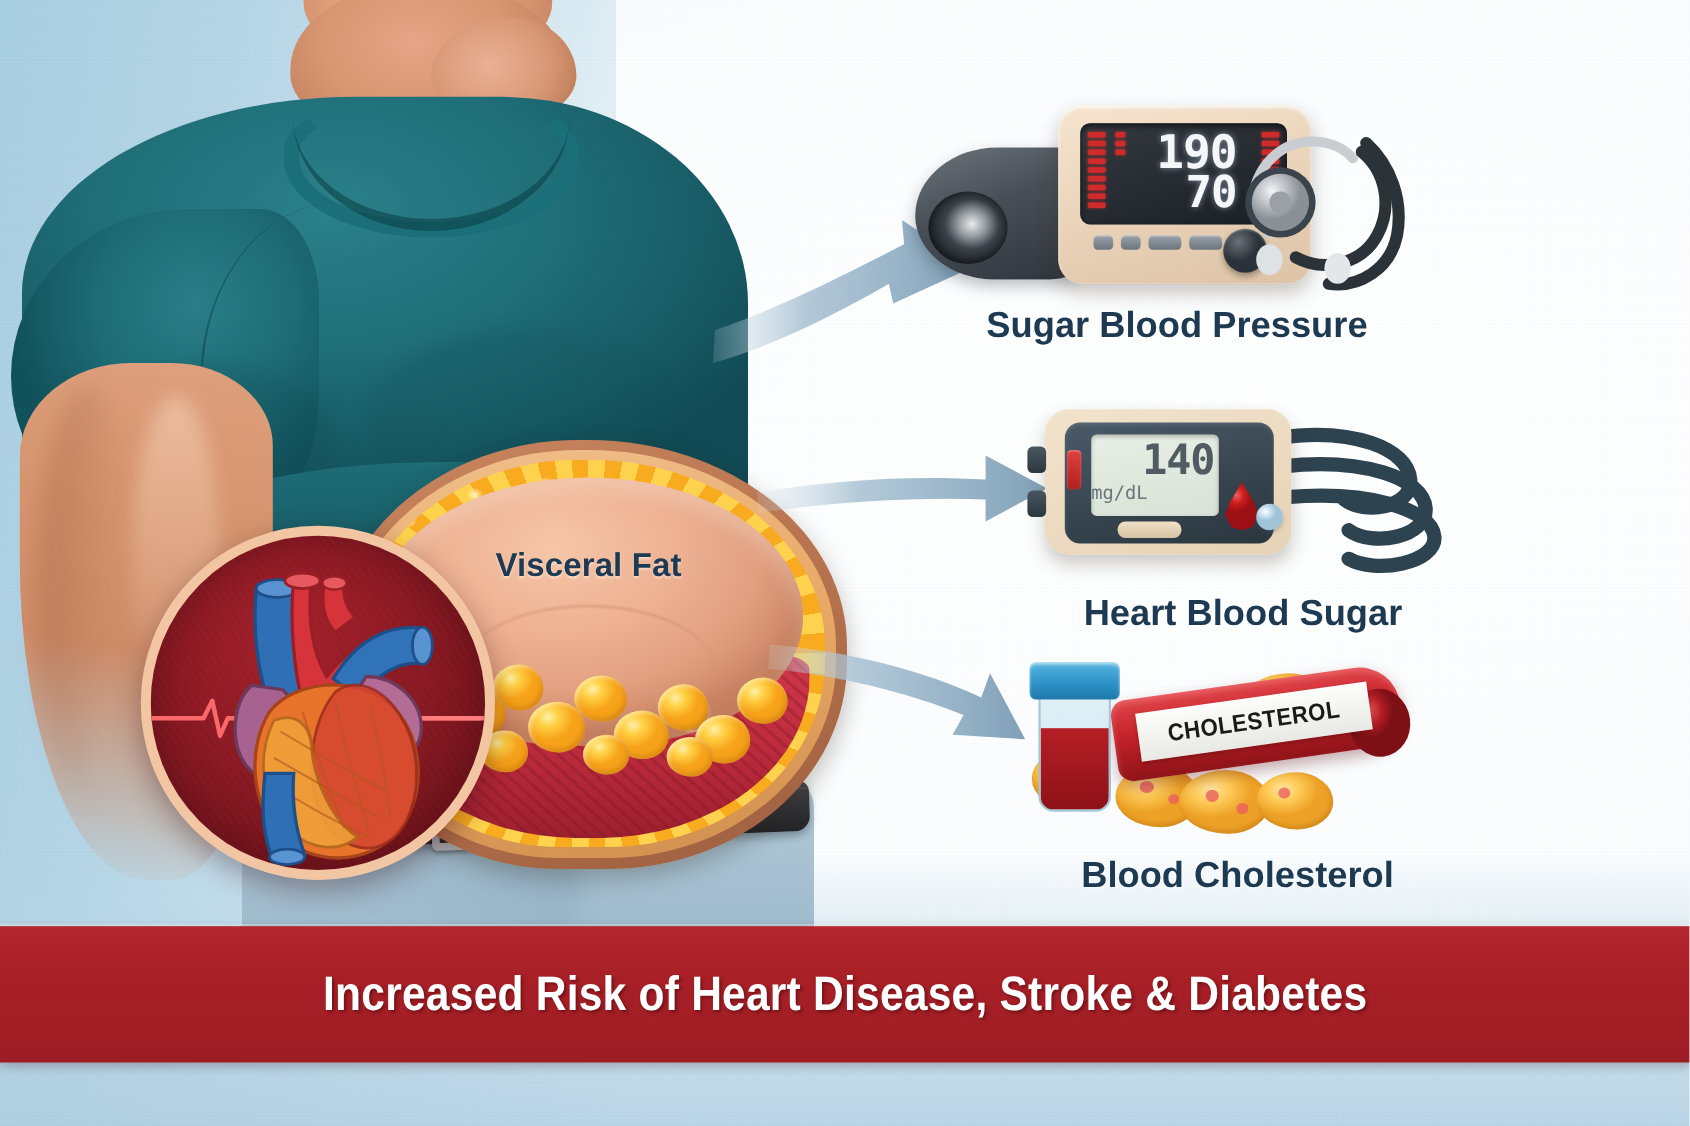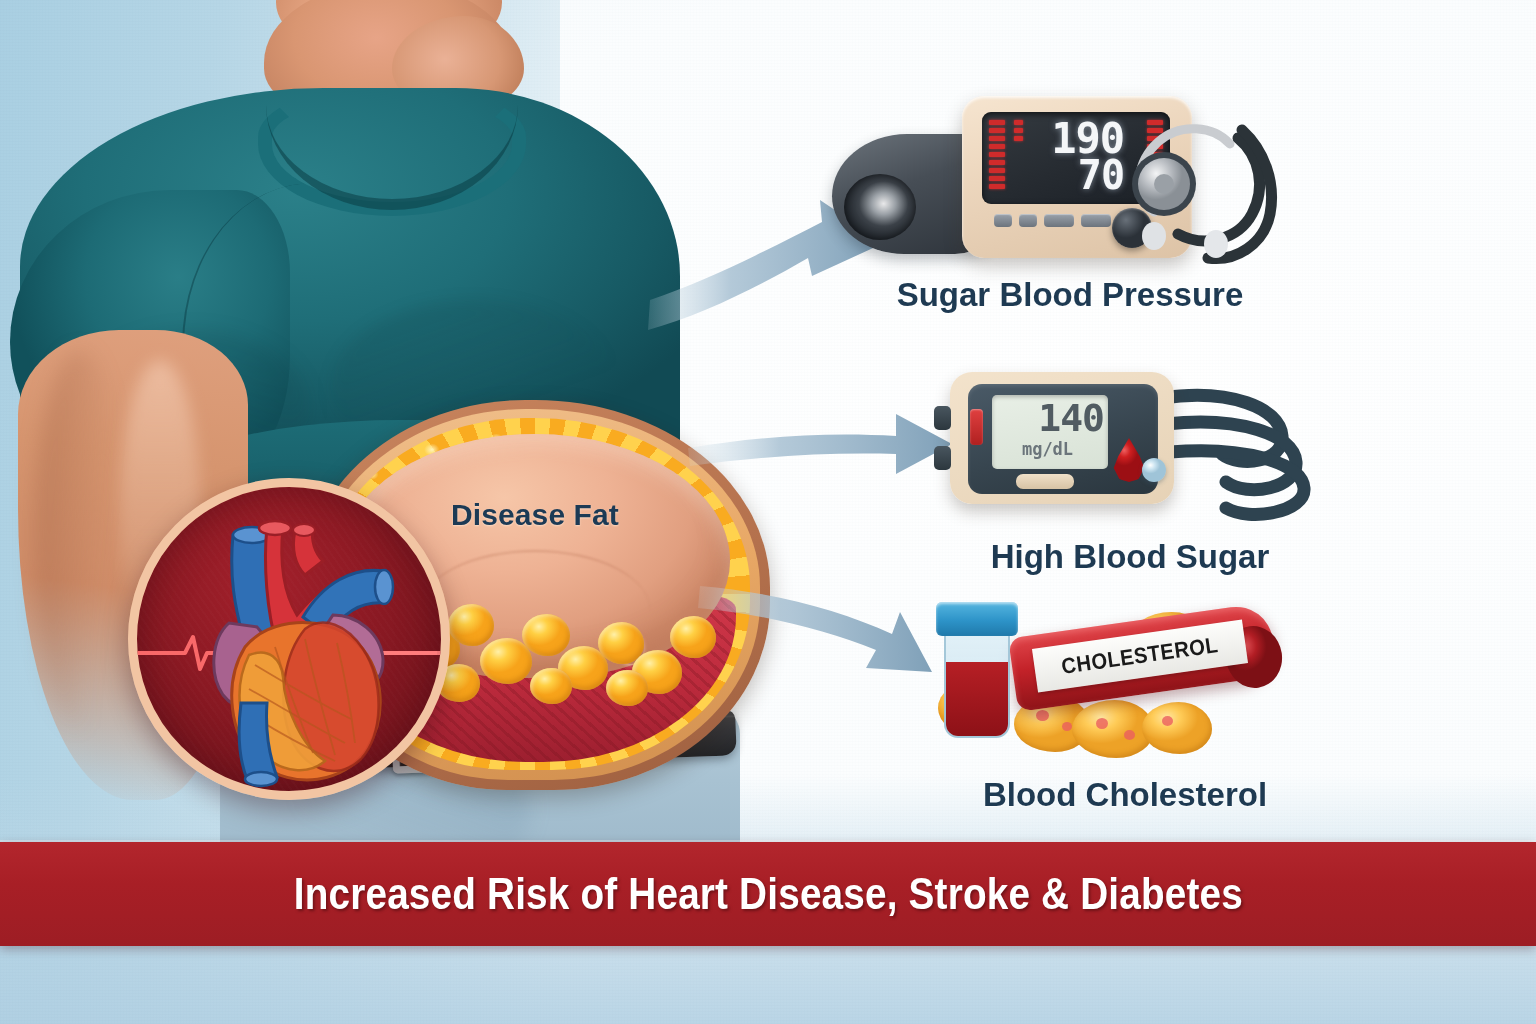--- a/index.html
+++ b/index.html
@@ -342,23 +342,23 @@
     border-radius:5px;
     box-shadow:inset 0 2px 4px rgba(0,0,0,.25);
     overflow:hidden;
   }
   .glu-val{
     position:absolute; left:0; right:4px; top:1px; text-align:right;
     font-family:"DejaVu Sans Mono", monospace;
     font-size:38px; font-weight:700; color:#515c62; letter-spacing:-1px;
   }
   .glu-unit{
-    position:absolute; left:0; right:5px; top:44px; text-align:center;
+    position:absolute; left:0; right:5px; top:44px; text-align:left;
     font-family:"DejaVu Sans Mono", monospace;
-    font-size:17px; font-weight:700; color:#6b757b;
+    font-size:17px; font-weight:400; color:#6b757b;
   }
   .glu-strip{
     position:absolute; left:40px; top:47px; width:13px; height:36px;
     background:linear-gradient(180deg,#e04040,#b02020); border-radius:4px;
     box-shadow:inset 0 1px 2px rgba(255,255,255,.4);
   }
   .glu-btn{
     position:absolute; left:86px; top:112px; width:58px; height:15px;
     background:linear-gradient(180deg,#f0e0c8,#d7c3a5); border-radius:7px;
   }
@@ -429,21 +429,21 @@
     background:radial-gradient(45% 45% at 35% 30%, #ffe6a0 0%, #ffcc58 45%, #eda227 100%);
     box-shadow:inset -2px -3px 5px rgba(185,110,15,.45);
   }
   .blob i{
     position:absolute; border-radius:50%;
     background:rgba(235,95,95,.8);
   }
 
   
   .banner{
-    position:absolute; left:0; top:842px; width:1536px; height:104px;
+    position:absolute; left:0; top:842px; width:1536px; height:124px;
     background:linear-gradient(180deg,#b3262d 0%, #a81f26 40%, #9d1d24 100%);
     box-shadow:0 3px 10px rgba(60,10,15,.3), 0 -2px 0 rgba(255,255,255,.35);
     display:flex; align-items:center; justify-content:center;
   }
   .banner-text{
     font-family:"Liberation Sans Narrow","Liberation Sans", sans-serif;
     font-size:44px; font-weight:700; color:#fff;
     letter-spacing:.2px;
     transform:scaleX(.88);
     text-shadow:2px 2px 3px rgba(70,10,12,.55);
@@ -510,21 +510,21 @@
       <b style="left:214px;top:54px; width:50px; height:44px;"></b>
       <b style="left:254px;top:30px; width:46px; height:42px;"></b>
       <b style="left:288px;top:58px; width:50px; height:44px;"></b>
       <b style="left:326px;top:24px; width:46px; height:42px;"></b>
       <b style="left:16px; top:62px; width:42px; height:38px;"></b>
       <b style="left:92px; top:72px; width:44px; height:38px;"></b>
       <b style="left:186px;top:76px; width:42px; height:36px;"></b>
       <b style="left:262px;top:78px; width:42px; height:36px;"></b>
     </div>
 
-    <div class="belly-label">Disease Fat</div>
+    <div class="belly-label">Visceral Fat</div>
   </div>
 
   <svg class="heart-svg" width="1536" height="1024" style="pointer-events:none;">
     <defs>
       <linearGradient id="ecgfade" x1="0" y1="0" x2="1" y2="0">
         <stop offset="0%" stop-color="#ff7b7b" stop-opacity="0"></stop>
         <stop offset="45%" stop-color="#ff6b6b" stop-opacity="1"></stop>
       </linearGradient>
     </defs>
     <path d="M 58,640 L 150,640" stroke="url(#ecgfade)" stroke-width="4" fill="none" stroke-linecap="round"></path>
@@ -674,21 +674,21 @@
       <div class="glu-sidebtn" style="top:84px;"></div>
       <div class="glu-strip"></div>
       <div class="glu-screen">
         <div class="glu-val">140</div>
         <div class="glu-unit">mg/dL</div>
       </div>
       <div class="glu-btn"></div>
       <div class="drop"></div>
       <div class="drop-small"></div>
     </div>
-    <div class="card-label" style="top:176px;">High Blood Sugar</div>
+    <div class="card-label" style="top:176px;">Heart Blood Sugar</div>
   </div>
 
   <div class="card" style="left:930px; top:600px; width:390px; height:230px;">
     <div class="chol">
       <div class="blob" style="left:198px; top:12px; width:84px; height:62px;">
         <i style="left:20px; top:16px; width:13px; height:11px;"></i>
         <i style="left:48px; top:10px; width:11px; height:10px;"></i>
         <i style="left:56px; top:34px; width:10px; height:9px;"></i>
       </div>
       <div class="blob" style="left:8px; top:80px; width:72px; height:56px;">

